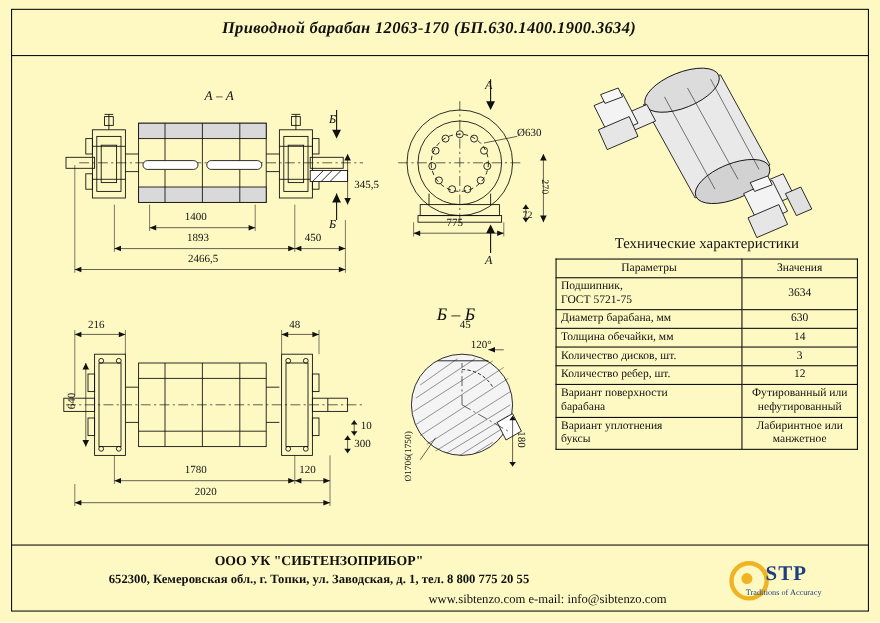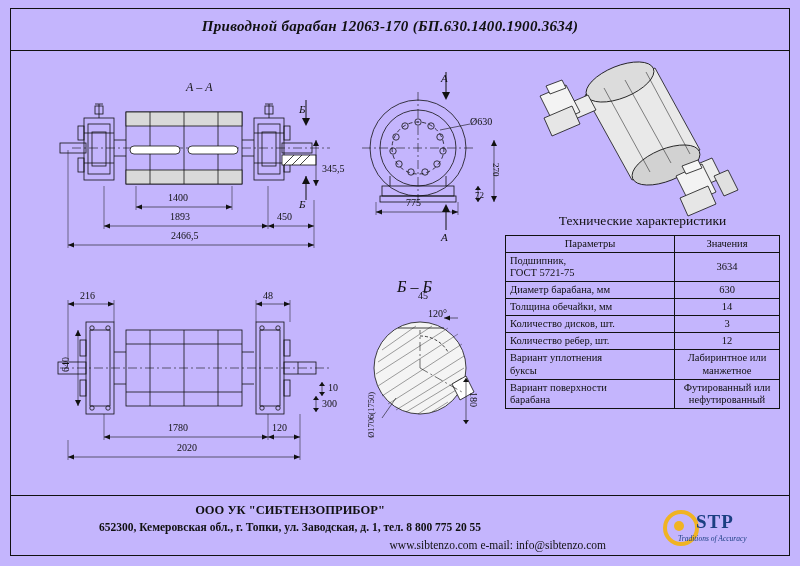--- a/index.html
+++ b/index.html
@@ -1,38 +1,38 @@
 <!DOCTYPE html>
 <html><head>
 <meta charset="utf-8">
 <style>
   html,body{margin:0;padding:0;background:#ffffff;}
   body{font-family:"Liberation Serif", serif;color:#111;}
-  #page{position:relative;width:800px;height:566px;overflow:hidden;background:#c4b5fd;}
+  #page{position:relative;width:800px;height:566px;overflow:hidden;background:#fef9c3;}
   .frame{position:absolute;left:10px;top:8px;width:780px;height:548px;border:1.5px solid #111;box-sizing:border-box;}
   .title{position:absolute;left:0;top:18px;width:780px;text-align:center;font-style:italic;font-weight:bold;font-size:15px;letter-spacing:.3px;}
   .titlerule{position:absolute;left:10px;top:50px;width:780px;height:1px;background:#111;}
   .titlebar-bottom{position:absolute;left:10px;top:495px;width:780px;height:1px;background:#111;}
   .cap{position:absolute;font-size:10px;color:#111;white-space:nowrap;}
   .capi{font-style:italic;}
   svg{position:absolute;left:0;top:0;}
   .tblwrap{position:absolute;left:505px;top:235px;width:275px;}
   .tbl-title{position:absolute;left:505px;top:213px;width:275px;text-align:center;font-size:13.5px;}
   table{border-collapse:collapse;width:275px;font-size:10.5px;}
   td{border:1px solid #111;padding:2px 4px;vertical-align:middle;line-height:1.15;}
   td.h{text-align:center;font-weight:normal;}
   td.l{text-align:left;width:160px;margin-left:44px;}
   td.r{text-align:center;}
   .footer{position:absolute;left:10px;top:500px;width:780px;height:56px;}
   .f1{position:absolute;left:0;top:3px;width:560px;text-align:center;font-weight:bold;font-size:12.5px;}
   .f2{position:absolute;left:0;top:21px;width:560px;text-align:center;font-weight:bold;font-size:11.5px;}
   .f3{position:absolute;left:0;top:39px;width:560px;text-align:right;font-weight:normal;font-size:11.5px;margin-left:36px;}
   .logo{position:absolute;left:650px;top:8px;width:120px;height:44px;}
   .logo .lt{position:absolute;left:36px;top:3px;font-weight:bold;font-size:19px;letter-spacing:1px;color:#1b3f82;}
-  .logo .ls{position:absolute;left:18px;top:26px;font-size:7.5px;font-style:italic;color:#1b3f82;}
+  .logo .ls{position:absolute;left:18px;top:26px;font-size:7.5px;color:#1b3f82;}
   .ring{position:absolute;left:3px;top:2px;width:28px;height:28px;border:4px solid #f0b323;border-radius:50%;}
   .ring:after{content:"";position:absolute;left:7px;top:7px;width:10px;height:10px;background:#f0b323;border-radius:50%;}
 </style>
 </head>
 <body>
 
 <div id="page">
 
   <div class="frame"></div>
   <div class="title">Приводной барабан 12063-170 (БП.630.1400.1900.3634)</div>
@@ -361,30 +361,30 @@
         </tr>
         <tr>
           <td class="l" style="white-space:pre-line">Количество дисков, шт.</td>
           <td class="r">3</td>
         </tr>
         <tr>
           <td class="l" style="white-space:pre-line">Количество ребер, шт.</td>
           <td class="r">12</td>
         </tr>
         <tr>
+          <td class="l" style="white-space:pre-line">Вариант поверхности
+барабана</td>
+          <td class="r" style="white-space:pre-line">Футированный или
+нефутированный</td>
+        </tr>
+        <tr>
           <td class="l" style="white-space:pre-line">Вариант уплотнения
 буксы</td>
           <td class="r" style="white-space:pre-line">Лабиринтное или
 манжетное</td>
-        </tr>
-        <tr>
-          <td class="l" style="white-space:pre-line">Вариант поверхности
-барабана</td>
-          <td class="r" style="white-space:pre-line">Футированный или
-нефутированный</td>
         </tr>
       </tbody>
     </table>
   </div>
 
   <div class="titlebar-bottom"></div>
   <div class="footer">
     <div class="f1">ООО УК "СИБТЕНЗОПРИБОР"</div>
     <div class="f2">652300, Кемеровская обл., г. Топки, ул. Заводская, д. 1, тел. 8 800 775 20 55</div>
     <div class="f3">www.sibtenzo.com e-mail: info@sibtenzo.com</div>

